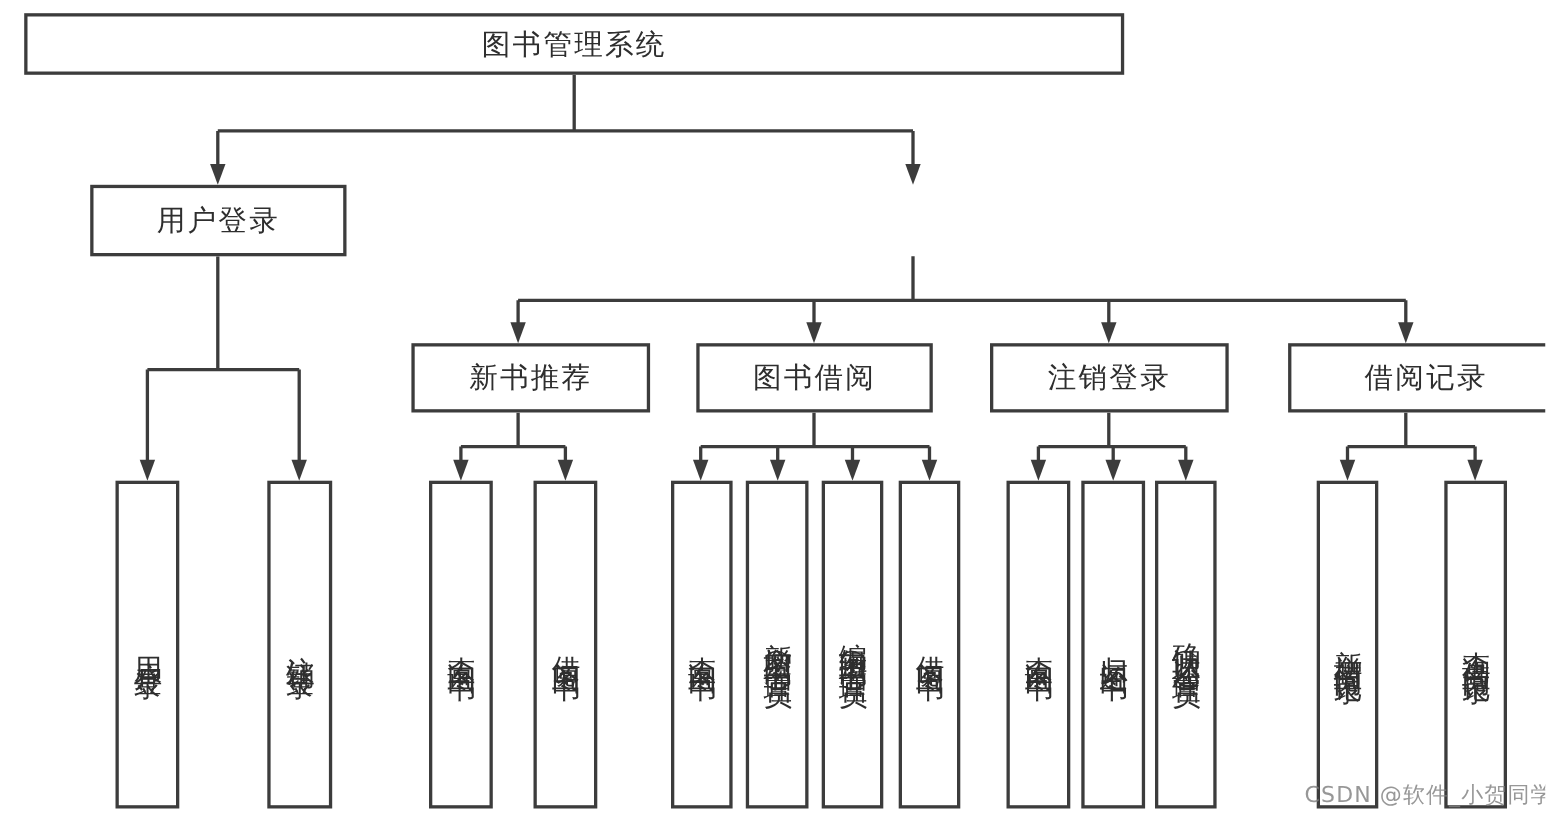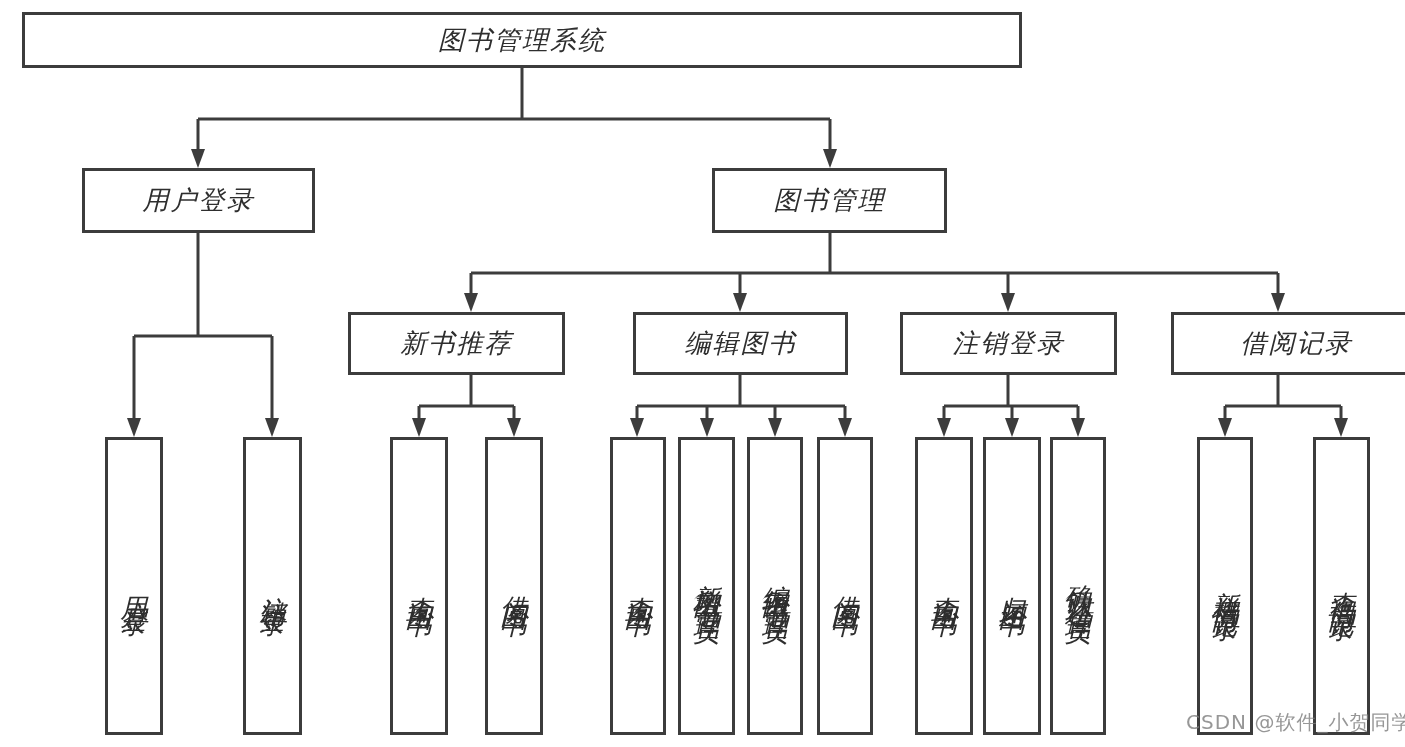--- a/index.html
+++ b/index.html
@@ -4,21 +4,21 @@
 <style>
   html,body{margin:0;padding:0;background:#ffffff;}
   .canvas{
     position:relative;width:1405px;height:747px;background:#ffffff;
     font-family:"DejaVu Sans","Liberation Sans",sans-serif;overflow:hidden;
   }
   svg.wires{position:absolute;left:0;top:0;z-index:0;}
   .node{
     position:absolute;box-sizing:border-box;background:#ffffff;
     border:3px solid #3c3c3c;display:flex;align-items:center;justify-content:center;
-    color:#2e2e2e;z-index:1;font-style:italic;
+    color:#2e2e2e;z-index:1;
   }
   .hnode span{font-size:26px;letter-spacing:2px;white-space:nowrap;}
   .leaf span{
     writing-mode:vertical-rl;text-orientation:mixed;
     font-size:26px;letter-spacing:5px;line-height:1;white-space:nowrap;
   }
   .watermark{
     position:absolute;left:1186px;top:709px;z-index:3;
     font-size:20px;letter-spacing:1px;color:rgba(128,128,128,0.82);white-space:nowrap;
   }
@@ -61,29 +61,26 @@
     </g>
   </svg>
 
   <div class="node hnode" style="left:22px;top:12px;width:1000px;height:56px">
     <span>图书管理系统</span>
   </div>
 
   <div class="node hnode" style="left:82px;top:168px;width:233px;height:65px">
     <span>用户登录</span>
   </div>
-  <div class="node hnode" style="left:712px;top:168px;width:235px;height:65px">
-    <span>图书管理</span>
-  </div>
 
-  <div class="node hnode" style="left:348px;top:312px;width:217px;height:63px">
+  <div class="node hnode" style="left:374px;top:312px;width:217px;height:63px">
     <span>新书推荐</span>
   </div>
   <div class="node hnode" style="left:633px;top:312px;width:215px;height:63px">
-    <span>编辑图书</span>
+    <span>图书借阅</span>
   </div>
   <div class="node hnode" style="left:900px;top:312px;width:217px;height:63px">
     <span>注销登录</span>
   </div>
   <div class="node hnode" style="left:1171px;top:312px;width:251px;height:63px">
     <span>借阅记录</span>
   </div>
 
   <div class="node leaf" style="left:105px;top:437px;width:58px;height:298px">
     <span>用户登录</span>

